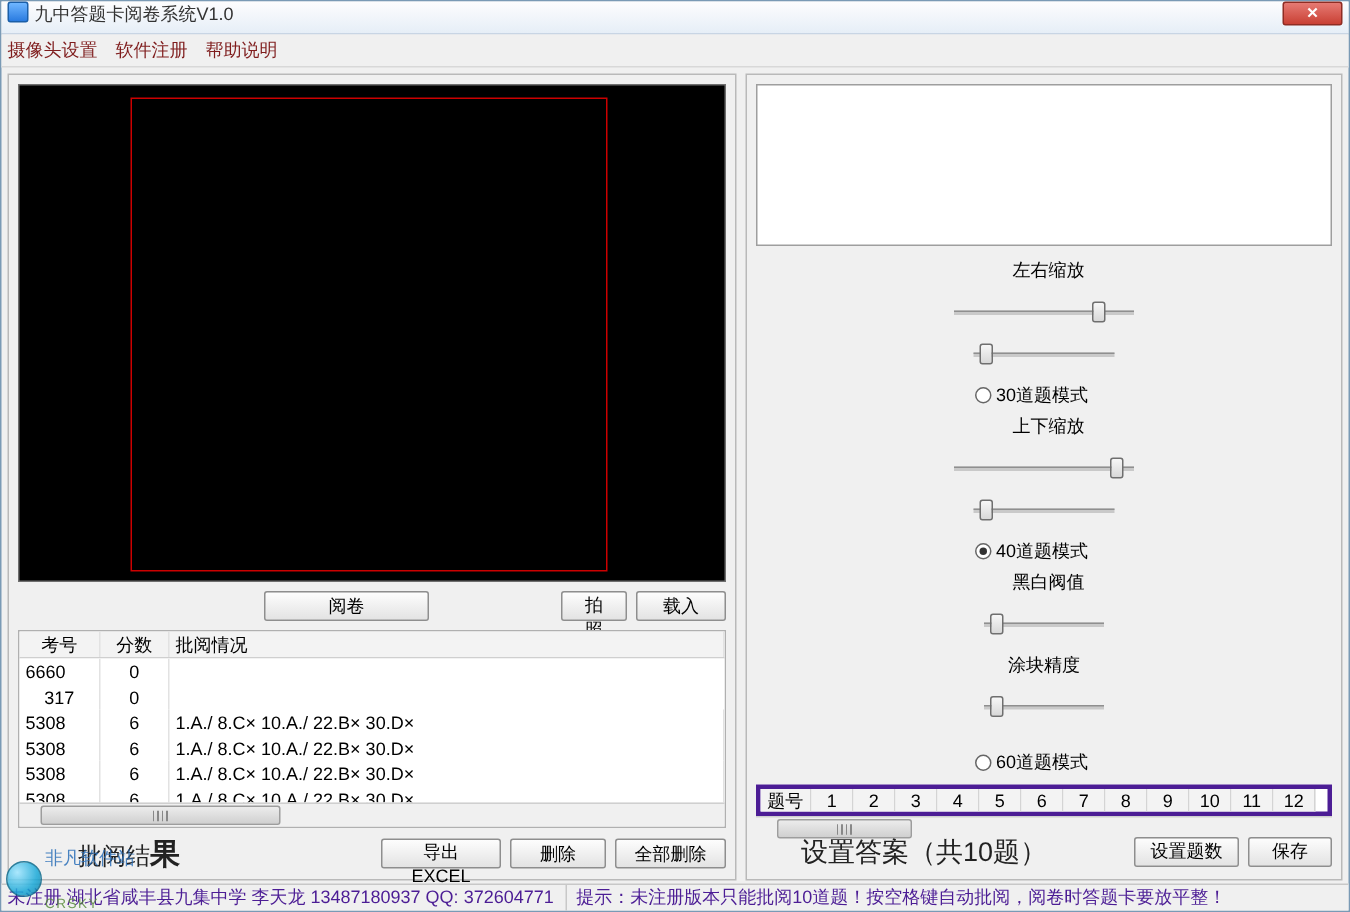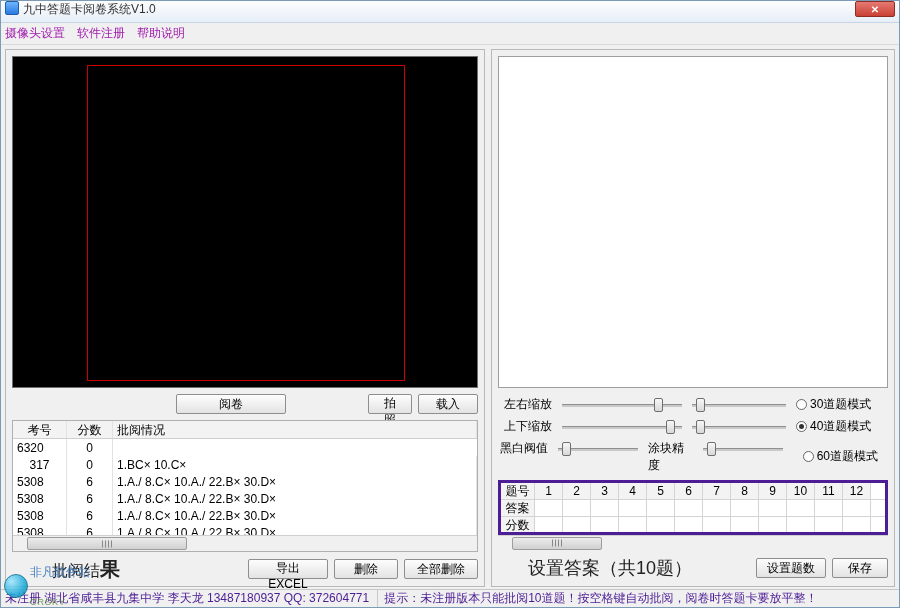--- a/index.html
+++ b/index.html
@@ -43,21 +43,21 @@
   }
   .menubar {
     height: 22px;
     background: #f0f0f0;
     display: flex;
     align-items: center;
     padding: 0 4px;
     gap: 12px;
     border-bottom: 1px solid #d8d8d8;
   }
-  .menubar span { color: #a21caf; }
+  .menubar span { color: #7f1d1d; }
   .content {
     flex: 1;
     display: flex;
     gap: 6px;
     padding: 4px 4px 2px 4px;
     overflow: hidden;
   }
   .panel {
     border: 1px solid #b9b9b9;
     background: #f0f0f0;
@@ -136,21 +136,21 @@
     font-size: 16px; font-weight: normal; color:#222; padding-left:40px;
   }
   .result-label .gua { font-size: 20px; font-weight:bold; }
   .right .preview {
     background:#fff; border:1px solid #9e9e9e; height:350px;
   }
   .sliders {
     margin-top:8px; display:flex; flex-direction:column; gap:4px;
   }
   .slider-row {
-    display:flex; gap:10px; font-size:12px;
+    display:flex; align-items:center; gap:10px; font-size:12px;flex-direction:column;
   }
   .slider-label { width:54px; text-align:right; }
   .htrack {
     position:relative; height:18px; flex:0 0 auto;
   }
   .htrack .rail {
     position:absolute; left:0; right:0; top:8px; height:3px;
     background:#c9c9c9; border-top:1px solid #8f8f8f;
   }
   .htrack .knob {
@@ -237,27 +237,26 @@
       </div>
 
       <div class="table-wrap">
         <div class="thead">
           <div class="th th0">考号</div>
           <div class="th th1">分数</div>
           <div class="th th2">批阅情况</div>
         </div>
         <div class="tbody" id="results-body">
             <div class="trow">
-              <div class="td th0" style="text-align:left">6320</div>
+              <div class="td th0" style="text-align:left">6660</div>
               <div class="td th1" style="text-align:center">0</div>
             </div>
             <div class="trow">
               <div class="td th0" style="text-align:center">317</div>
               <div class="td th1" style="text-align:center">0</div>
-              <div class="td th2">1.BC×  10.C×</div>
             </div>
             <div class="trow">
               <div class="td th0" style="text-align:left">5308</div>
               <div class="td th1" style="text-align:center">6</div>
               <div class="td th2">1.A./  8.C×  10.A./  22.B×  30.D×</div>
             </div>
             <div class="trow">
               <div class="td th0" style="text-align:left">5308</div>
               <div class="td th1" style="text-align:center">6</div>
               <div class="td th2">1.A./  8.C×  10.A./  22.B×  30.D×</div>

